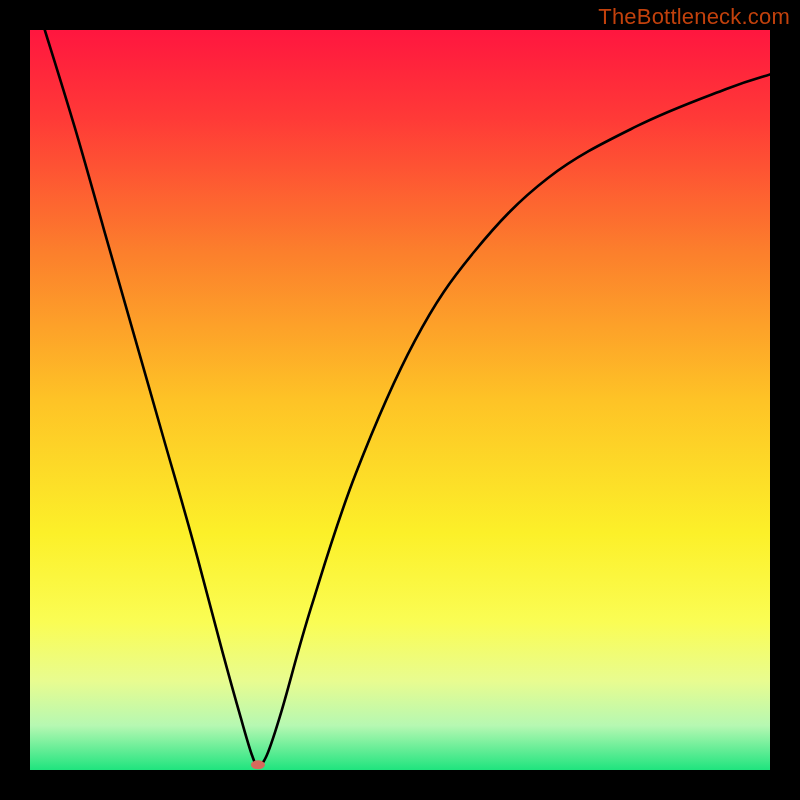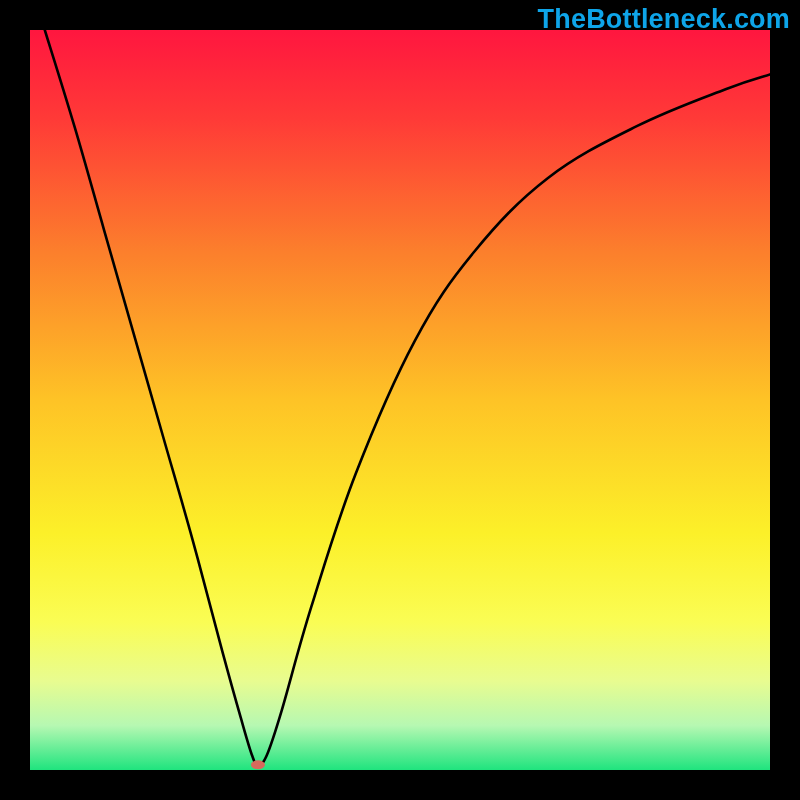--- a/index.html
+++ b/index.html
@@ -20,23 +20,23 @@
     position: absolute;
     left: 30px;
     top: 30px;
     width: 740px;
     height: 740px;
   }
   .watermark {
     position: absolute;
     top: 4px;
     right: 10px;
-    color: #0ea5e9;
-    font-size: 27px;
-    font-weight: 700;
+    color: #c2410c;
+    font-size: 22px;
+    font-weight: 400;
     letter-spacing: 0.2px;
   }
   svg { display:block; }
 </style>
 </head>
 <body>
 
 <div class="outer">
   <div class="watermark">TheBottleneck.com</div>
 

